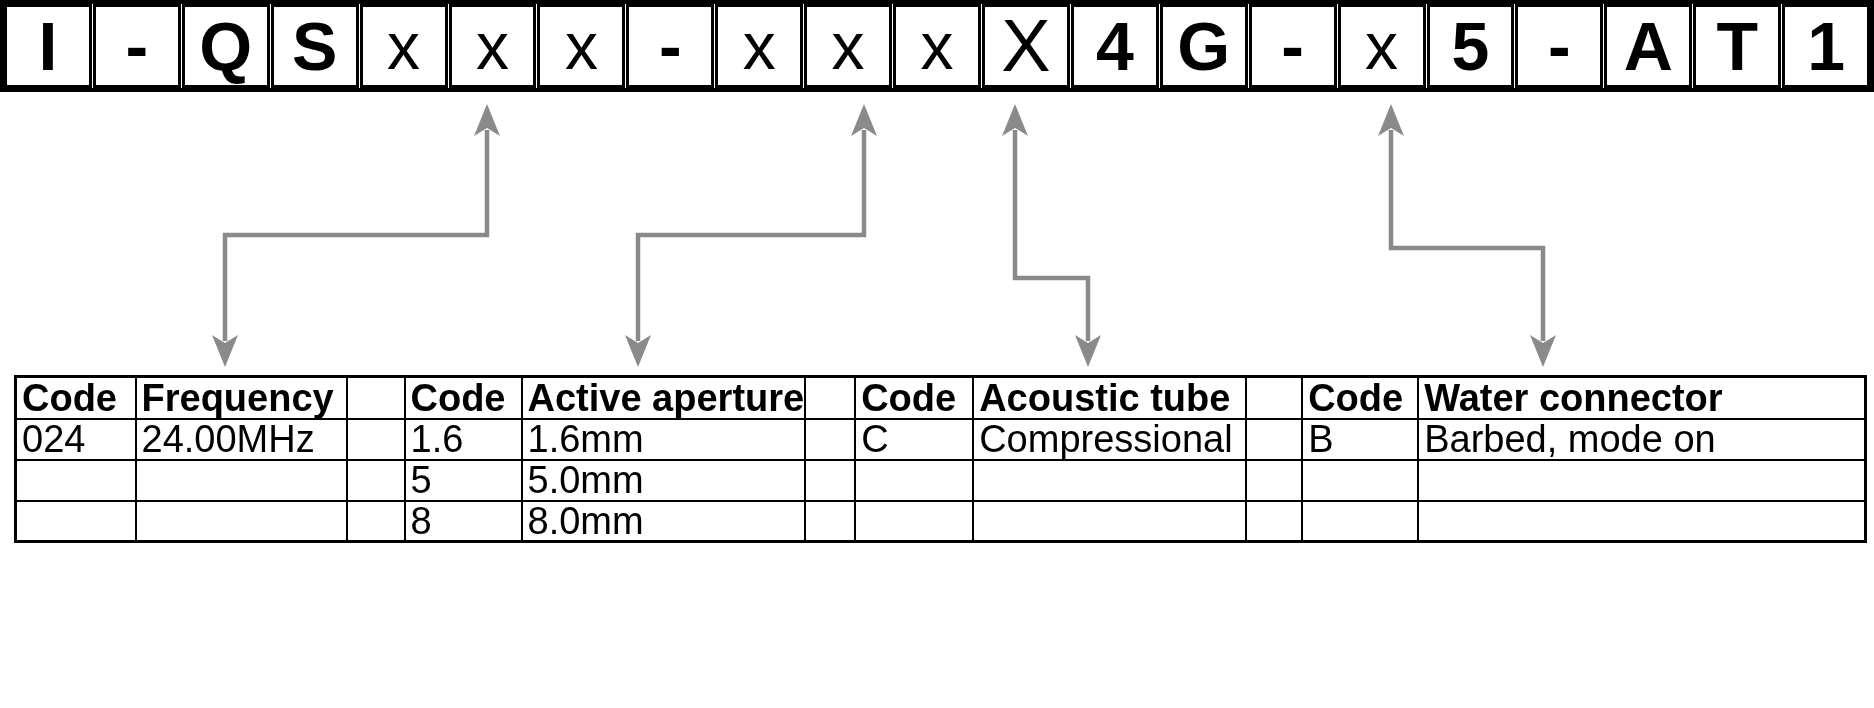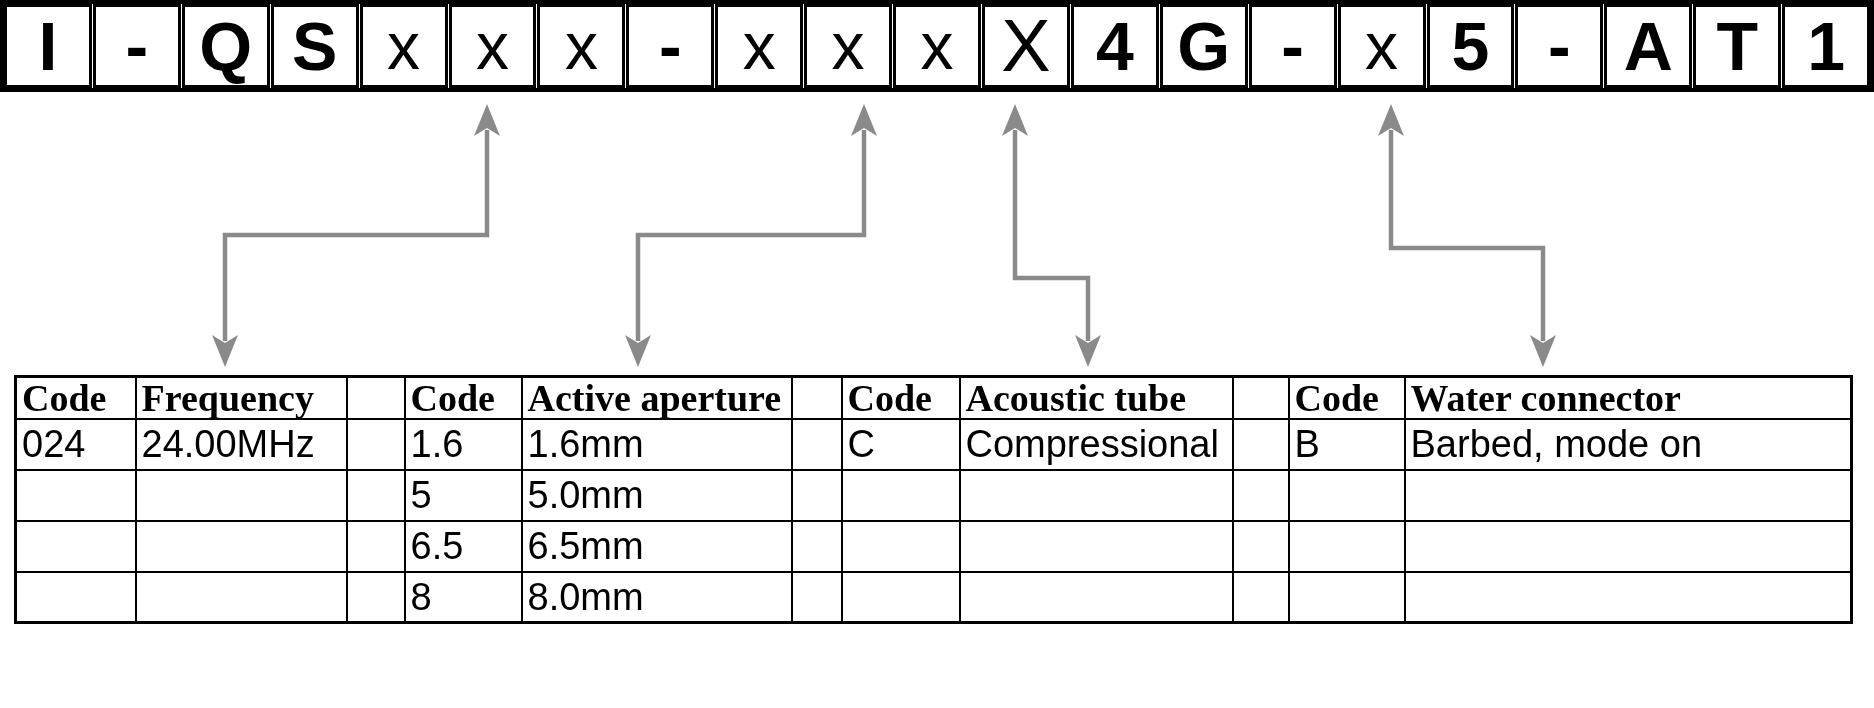--- a/index.html
+++ b/index.html
@@ -30,22 +30,22 @@
   .lookup{
     position:absolute;left:14px;top:375px;
     border-collapse:collapse;table-layout:fixed;background:#ffffff;
     border:3px solid #000;
   }
   .lookup td{
     border:2px solid #000;
     font-size:38px;line-height:1;vertical-align:middle;
     padding:0 0 0 5px;white-space:nowrap;overflow:hidden;
   }
-  .lookup tr{height:51px;}
-  .lookup tr.header-row{height:42px;font-family:Liberation Serif, serif;}
+  .lookup tr{height:41px;}
+  .lookup tr.header-row{height:42px;}
   .lookup tr.header-row td{font-weight:bold;}
 </style>
 </head>
 <body>
 
 <div class="canvas">
 
   <div class="code-strip" id="code-strip">
       <div class="code-box fixed">
         <span>I</span>
@@ -186,33 +186,20 @@
           <td></td>
           <td></td>
           <td></td>
           <td></td>
           <td></td>
         </tr>
         <tr class="data-row">
           <td></td>
           <td></td>
           <td></td>
-          <td>6.5</td>
-          <td>6.5mm</td>
-          <td></td>
-          <td></td>
-          <td></td>
-          <td></td>
-          <td></td>
-          <td></td>
-        </tr>
-        <tr class="data-row">
-          <td></td>
-          <td></td>
-          <td></td>
           <td>8</td>
           <td>8.0mm</td>
           <td></td>
           <td></td>
           <td></td>
           <td></td>
           <td></td>
           <td></td>
         </tr>
       </tbody>

